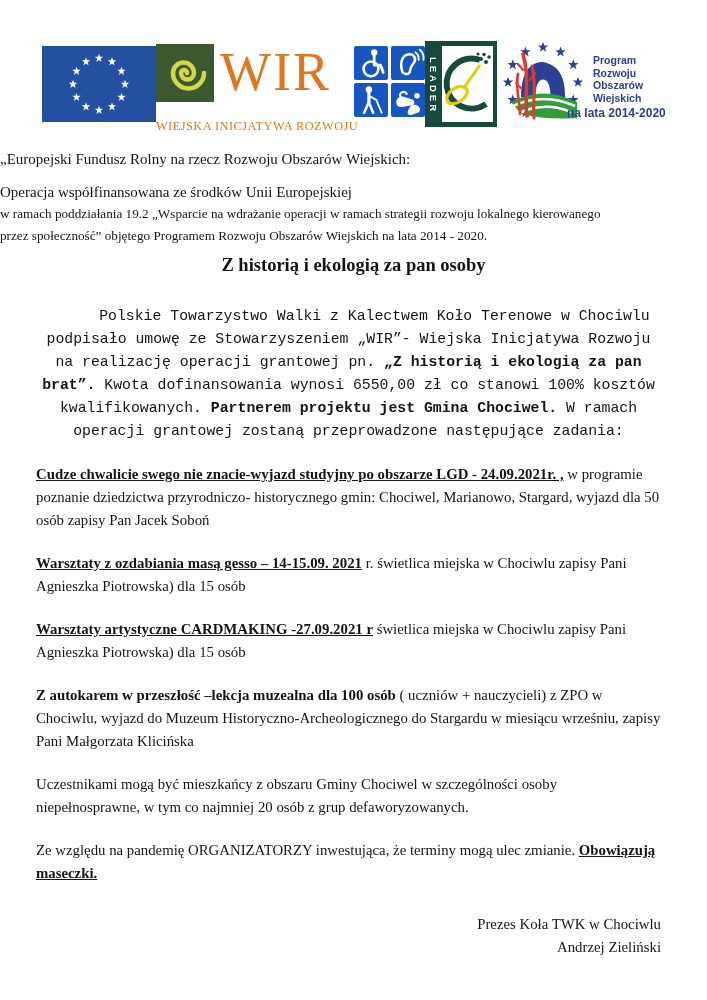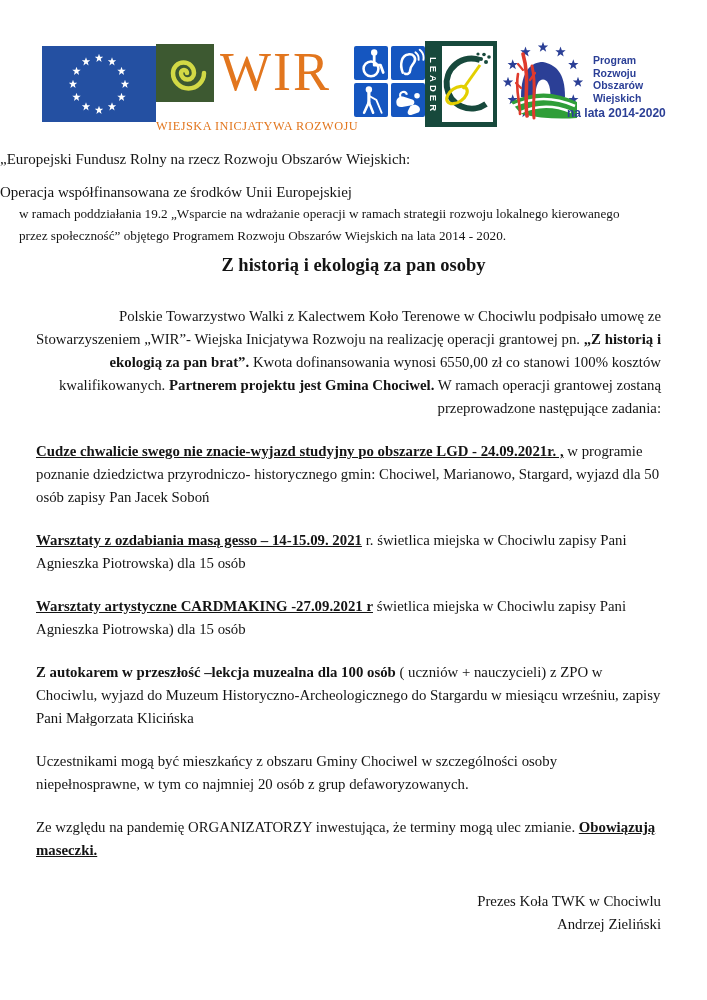--- a/index.html
+++ b/index.html
@@ -29,29 +29,29 @@
   .prow-text{margin-left:4px;margin-top:14px;font-family:"Liberation Sans",sans-serif;
              color:#2b3f96;font-weight:bold;font-size:10.5px;line-height:12.5px;}
   .prow-years{font-family:"Liberation Sans",sans-serif;color:#2b3f96;font-weight:bold;
               font-size:12px;margin-top:3px;margin-left:-26px;white-space:nowrap;}
 
   
   .disc{text-align:left;line-height:22px;}
   .disc-1{margin-top:14px;font-size:15px;}
   .disc-2{margin-top:11px;}
   .disc-2 .big{font-size:15px;}
-  .disc-2 .small{font-size:13.2px;padding-left:19px;}
+  .disc-2 .small{font-size:13.2px;}
   .disc div{white-space:nowrap;}
 
   
   .doc-title{margin:5px 0 0 0;text-align:center;font-size:18.5px;font-weight:bold;
              line-height:26px;}
   .body-text{padding:0 46px 0 36px;font-size:14.8px;line-height:23px;}
   .para{margin:20px 0 0 0;}
-  .intro{margin-top:27px;text-indent:52px;text-align:right;}
+  .intro{margin-top:27px;text-indent:52px;text-align:center;font-family:Liberation Mono, monospace;}
   .b{font-weight:bold;}
   .bu{font-weight:bold;text-decoration:underline;}
   .signature{margin-top:28px;text-align:right;line-height:23px;}
 </style>
 </head>
 <body>
 
 <svg width="0" height="0" style="position:absolute" aria-hidden="true">
   <defs>
     <symbol id="star5" viewBox="0 0 10 10">

